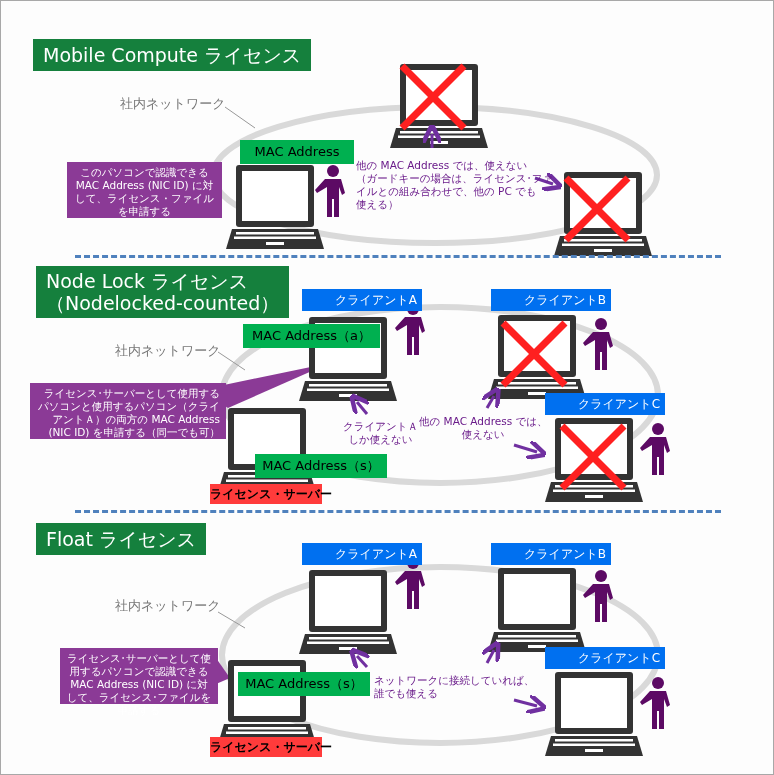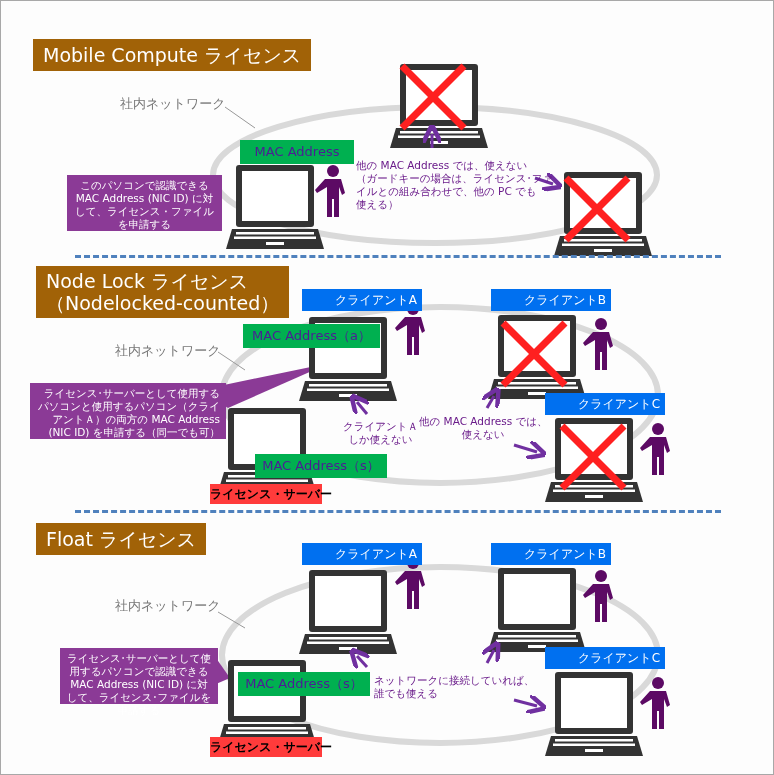--- a/index.html
+++ b/index.html
@@ -1,21 +1,21 @@
 <!DOCTYPE html>
 <html><head>
 <meta charset="utf-8">
 <style>
   html, body { margin:0; padding:0; background:#fff; }
   body { width:774px; height:775px; position:relative; overflow:hidden; font-family:"DejaVu Sans", "Liberation Sans", sans-serif; }
   #frame { position:absolute; left:0; top:0; width:772px; height:773px; border:1px solid #a8a8a8; background:#fdfdfd; }
   .abs { position:absolute; }
-  .title { background:#a16207; color:#fff; font-size:19px; line-height:24px; padding:4px 10px; white-space:pre; }
+  .title { background:#15803d; color:#fff; font-size:19px; line-height:24px; padding:4px 10px; white-space:pre; }
   .net-label { color:#777; font-size:13px; white-space:nowrap; }
-  .green { background:#00b050; color:#4c1d95; font-size:13px; text-align:center; line-height:24px; white-space:nowrap; }
+  .green { background:#00b050; color:#000000; font-size:13px; text-align:center; line-height:24px; white-space:nowrap; }
   .blue { background:#0070f0; color:#fff; font-size:12px; text-align:center; line-height:22px; white-space:nowrap;padding-left:28px; }
   .red { background:#ff3b3b; color:#000000; font-size:12px; text-align:center; line-height:20px; font-weight:bold; white-space:nowrap; }
   .callout { background:#8b3a96; color:#fff; font-size:10.5px; line-height:13px; text-align:center; padding:4px 6px; box-sizing:border-box; }
   .note { color:#6a1b8a; font-size:10.5px; line-height:13px; white-space:pre; }
   .divider { position:absolute; left:75px; width:646px; height:0; border-top:3px dashed #4f81bd; }
   svg.overlay { position:absolute; left:0; top:0; }
 </style>
 </head>
 <body>
 
@@ -126,21 +126,21 @@
       <use href="#laptop"></use>
     </g>
   <line x1="367" y1="667" x2="357" y2="656" stroke="#7030a0" stroke-width="3" marker-end="url(#arrowhead)"></line>
   <line x1="487" y1="663" x2="494" y2="650" stroke="#7030a0" stroke-width="3" marker-end="url(#arrowhead)"></line>
   <line x1="514" y1="700" x2="537" y2="706" stroke="#7030a0" stroke-width="3" marker-end="url(#arrowhead)"></line>
 </svg>
 
 <div class="abs title" style="left:33px;top:39px;">Mobile Compute ライセンス</div>
 <div class="abs net-label" style="left:120px;top:95px;">社内ネットワーク</div>
 <div class="abs green" style="left:240px;top:140px;width:114px;">MAC Address</div>
-<div class="abs callout" style="left:67px;top:175px;width:155px;height:56px;">このパソコンで認識できる MAC Address (NIC ID) に対して、ライセンス・ファイルを申請する</div>
+<div class="abs callout" style="left:67px;top:162px;width:155px;height:56px;">このパソコンで認識できる MAC Address (NIC ID) に対して、ライセンス・ファイルを申請する</div>
 <div class="abs note" style="left:356px;top:159px;">他の MAC Address では、使えない
 （ガードキーの場合は、ライセンス･ファ
 イルとの組み合わせで、他の PC でも
 使える）</div>
 
 <div class="divider" style="top:255px;"></div>
 
 <div class="abs title" style="left:36px;top:266px;line-height:22px;">Node Lock ライセンス
 （Nodelocked-counted）</div>
 <div class="abs net-label" style="left:115px;top:342px;">社内ネットワーク</div>

